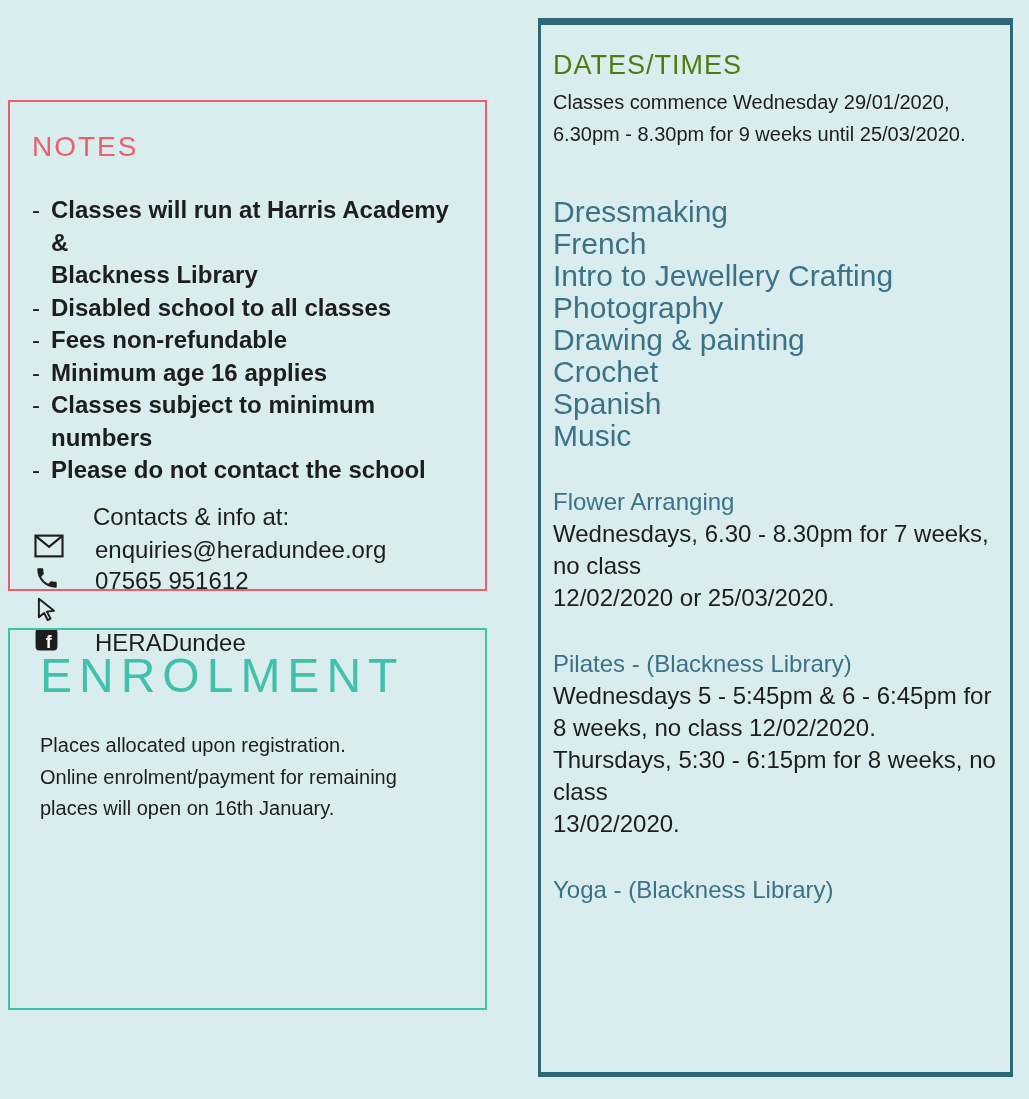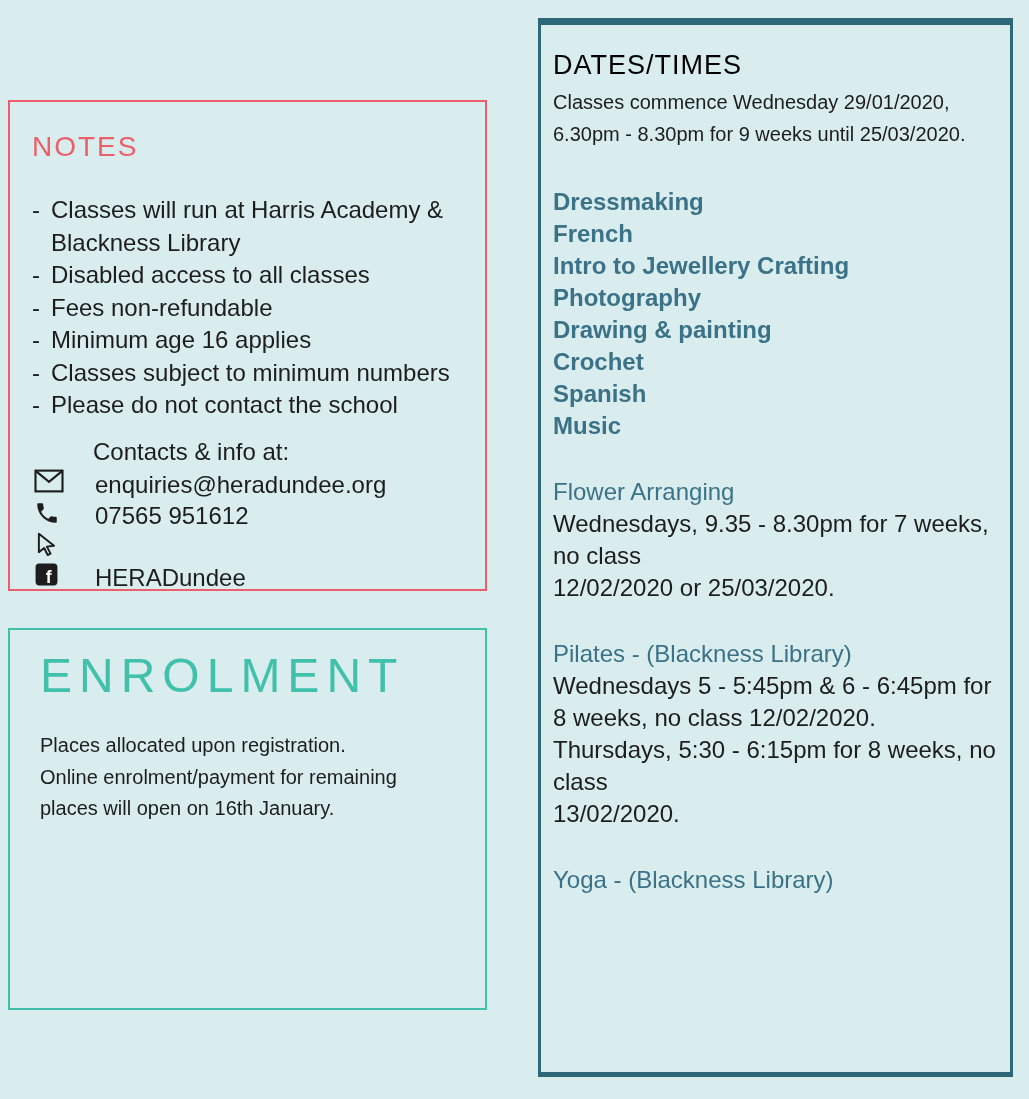--- a/index.html
+++ b/index.html
@@ -10,56 +10,56 @@
     color:#1d1d1d;overflow:hidden;
   }
   .box{position:absolute;box-sizing:border-box;background:transparent;}
 
   
   #notes-box{left:8px;top:100px;width:479px;height:491px;border:2px solid #ec5e6a;padding:28px 16px 12px 22px;}
   .notes-title{color:#ec5e6a;font-size:28px;letter-spacing:2px;line-height:34px;}
   .note-list{margin-top:30px;}
   .note-item{display:flex;font-size:24px;line-height:32.5px;}
   .note-item .dash{width:19px;flex:none;}
-  .note-item .txt{white-space:pre-line;}
+  .note-item .txt{white-space:pre-line;font-weight:bold;}
   .contacts-heading{margin:14px 0 2px 61px;font-size:24px;line-height:31px;}
   .contact-row{display:flex;align-items:flex-start;font-size:24px;line-height:31px;height:31px;}
   .contact-icon{width:61px;flex:none;display:flex;align-items:center;padding-left:2px;}
   .contact-icon svg{display:block;}
 
   
   #enrol-box{left:8px;top:628px;width:479px;height:382px;border:2px solid #41c1ab;padding:18px 14px 8px 30px;}
   .enrol-title{color:#41c1ab;font-size:48px;letter-spacing:7px;line-height:56px;}
   .enrol-lines{margin-top:40px;font-size:25px;line-height:34px;}
   .enrol-footer{margin-top:26px;font-size:20px;line-height:31.5px;}
 
   
   #dates-box{left:538px;top:18px;width:475px;height:1059px;
     border:3px solid #2e6878;border-top-width:7px;border-bottom-width:5px;
     padding:24px 8px 0 12px;}
-  .dates-title{color:#000000;font-size:27px;letter-spacing:1px;line-height:32px;}
+  .dates-title{color:#4d7c0f;font-size:27px;letter-spacing:1px;line-height:32px;}
   .dates-intro{margin-top:5px;font-size:20px;line-height:32px;}
-  .class-list{margin-top:36px;color:#3b7287;font-size:24px;line-height:32px;font-weight:bold;}
+  .class-list{margin-top:46px;color:#3b7287;font-size:30px;line-height:32px;}
   .sched{margin-top:34px;font-size:24px;line-height:32px;}
   .sched .name{color:#3b7287;}
 </style>
 </head>
 <body>
 
 <div class="box" id="notes-box">
   <div class="notes-title">NOTES</div>
   <div class="note-list">
     <div class="note-item">
       <span class="dash">-</span>
       <span class="txt">Classes will run at Harris Academy &amp;
  Blackness Library</span>
     </div>
     <div class="note-item">
       <span class="dash">-</span>
-      <span class="txt">Disabled access to all classes</span>
+      <span class="txt">Disabled school to all classes</span>
     </div>
     <div class="note-item">
       <span class="dash">-</span>
       <span class="txt">Fees non-refundable</span>
     </div>
     <div class="note-item">
       <span class="dash">-</span>
       <span class="txt">Minimum age 16 applies</span>
     </div>
     <div class="note-item">
@@ -135,21 +135,21 @@
     <div>Photography</div>
     <div>Drawing &amp; painting</div>
     <div>Crochet</div>
     <div>Spanish</div>
     <div>Music</div>
   </div>
 
 
   <div class="sched">
     <div class="name">Flower Arranging</div>
-    <div>Wednesdays, 9.35 - 8.30pm for 7 weeks, no class</div>
+    <div>Wednesdays, 6.30 - 8.30pm for 7 weeks, no class</div>
     <div>12/02/2020 or 25/03/2020.</div>
   </div>
 
   <div class="sched">
     <div class="name">Pilates - (Blackness Library)</div>
     <div>Wednesdays 5 - 5:45pm &amp; 6 - 6:45pm for</div>
     <div>8 weeks, no class 12/02/2020.</div>
     <div>Thursdays, 5:30 - 6:15pm for 8 weeks, no class</div>
     <div>13/02/2020.</div>
   </div>

